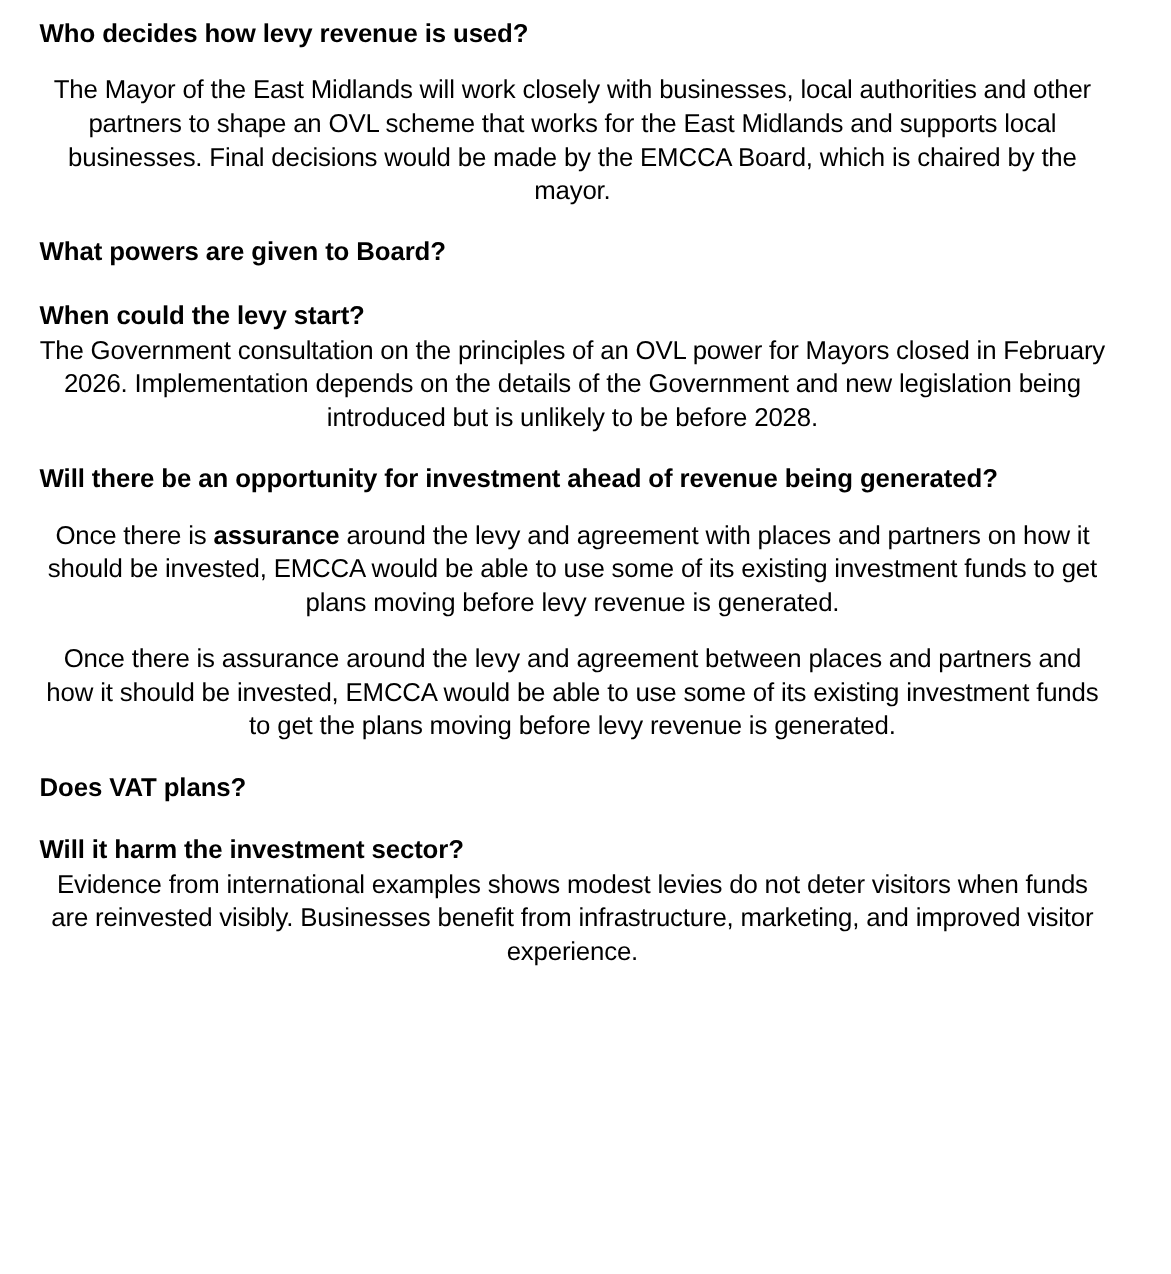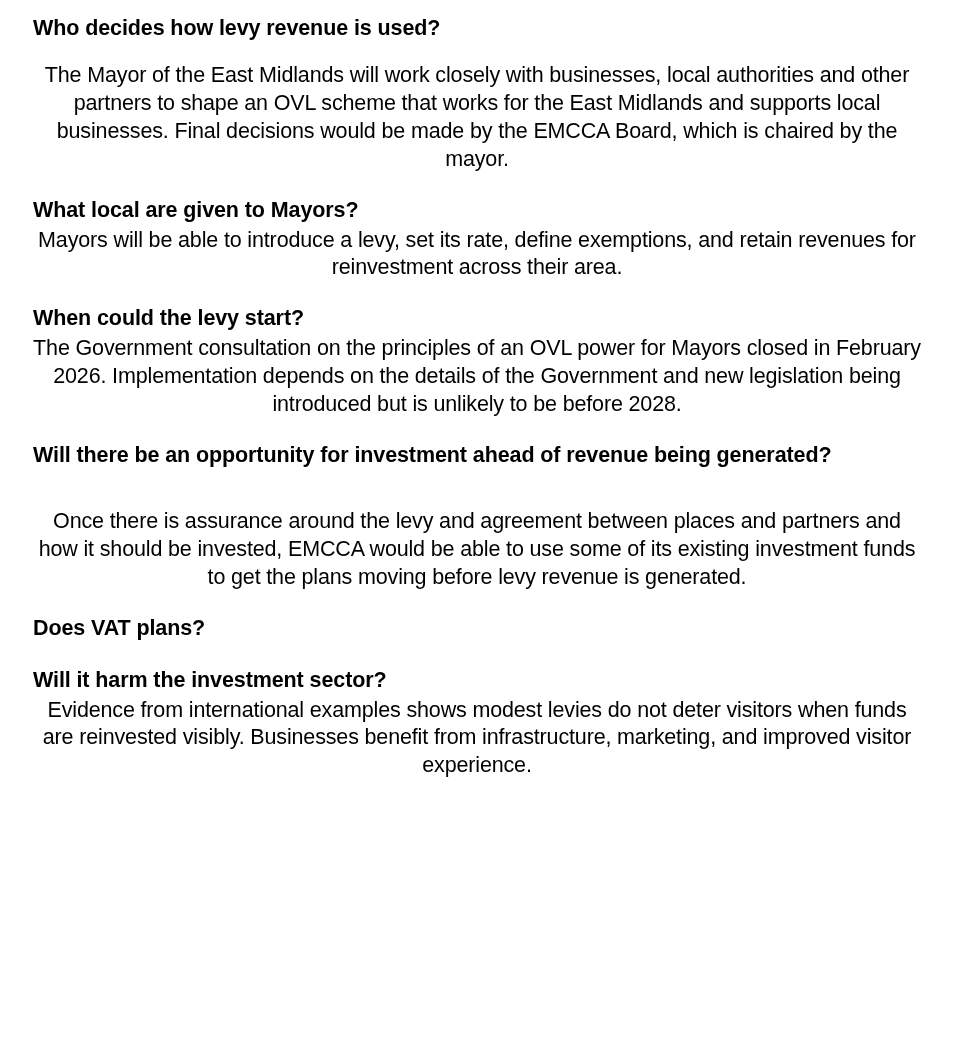--- a/index.html
+++ b/index.html
@@ -59,36 +59,36 @@
 
   <div class="faq-section">
     <p class="q">Who decides how levy revenue is used?</p>
     <div class="gap-after-q"></div>
     <p class="a">The Mayor of the East Midlands will work closely with businesses, local authorities and other partners to shape an OVL scheme that works for the East Midlands and supports local businesses. Final decisions would be made by the EMCCA Board, which is chaired by the mayor.</p>
   </div>
 
   <div class="sec-gap"></div>
 
   <div class="faq-section">
-    <p class="q">What local are given to Mayors?</p>
-    <p class="a">Mayors will be able to introduce a levy, set its rate, define exemptions, and retain revenues for reinvestment across their area.</p>
+    <p class="q">What powers are given to Board?</p>
   </div>
 
   <div class="sec-gap"></div>
 
   <div class="faq-section">
     <p class="q">When could the levy start?</p>
     <p class="a">The Government consultation on the principles of an OVL power for Mayors closed in February 2026. Implementation depends on the details of the Government and new legislation being introduced but is unlikely to be before 2028.</p>
   </div>
 
   <div class="sec-gap"></div>
 
   <div class="faq-section">
     <p class="q">Will there be an opportunity for investment ahead of revenue being generated?</p>
     <div class="gap-after-q"></div>
+    <p class="a" id="emph-para">Once there is <b>assurance</b> around the levy and agreement with places and partners on how it should be invested, EMCCA would be able to use some of its existing investment funds to get plans moving before levy revenue is generated.</p>
     <div class="para-gap"></div>
     <p class="a">Once there is assurance around the levy and agreement between places and partners and how it should be invested, EMCCA would be able to use some of its existing investment funds to get the plans moving before levy revenue is generated.</p>
   </div>
 
   <div class="sec-gap"></div>
 
   <div class="faq-section">
     <p class="q">Does VAT plans?</p>
   </div>
 

